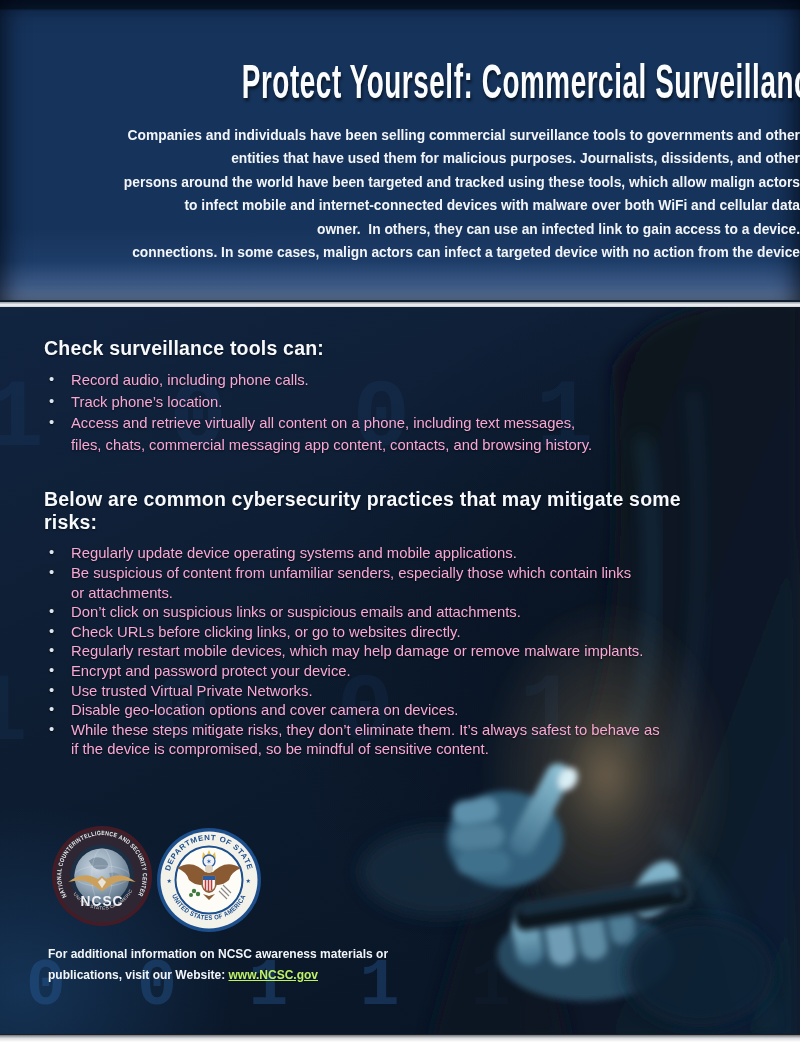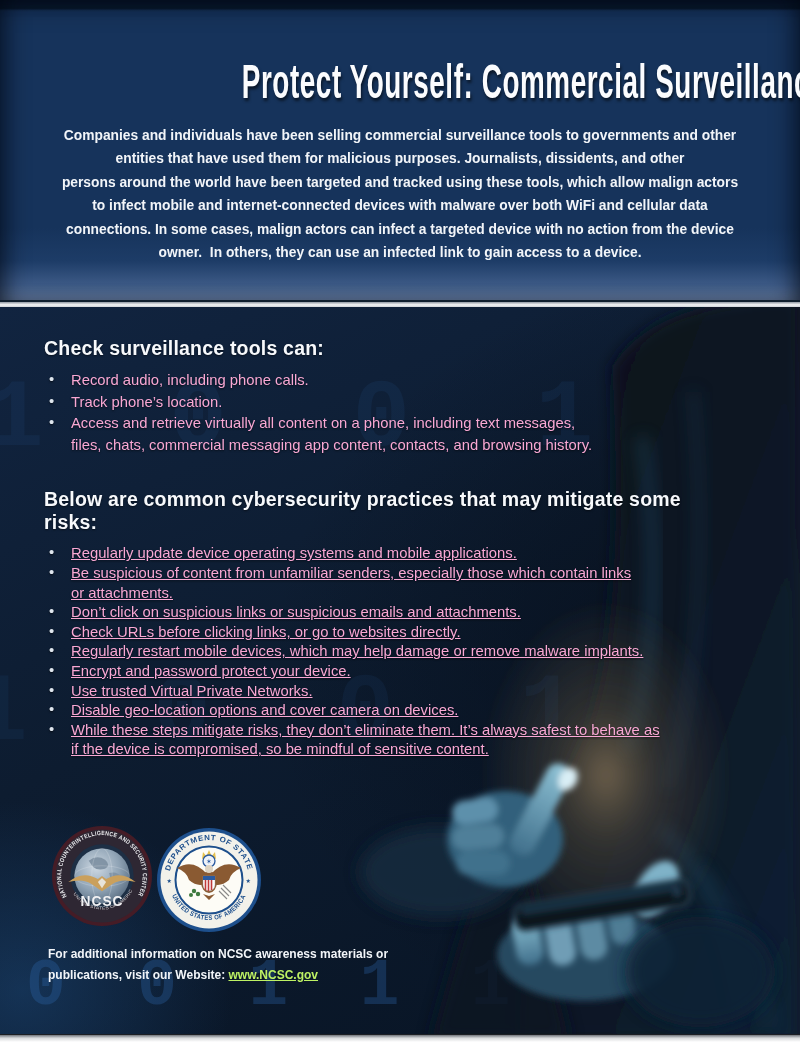--- a/index.html
+++ b/index.html
@@ -25,21 +25,21 @@
     box-sizing:border-box; border-top:2px solid #101f2e;
     background:linear-gradient(180deg,#9099a3 0%,#f4f5f6 55%,#ced3d8 100%);
   }
   .title-row { position:absolute; top:54px; left:0; width:800px; text-align:center; z-index:4; }
   .title {
     display:inline-block; white-space:nowrap;
     font-size:48px; font-weight:700; letter-spacing:1px; color:#fbfcfe;
     transform:scaleX(.58); transform-origin:50% 50%;
     text-shadow:2px 3px 4px rgba(0,0,0,.55);
   }
-  .intro { position:absolute; top:124px; left:0; width:800px; text-align:center; z-index:4;
+  .intro { position:absolute; top:124px; left:0; width:800px; text-align:right; z-index:4;
     color:#f2f5f9; font-weight:700; font-size:13.8px; line-height:23.4px; }
   .intro-line { white-space:pre-wrap; }
 
   
   .body-bg {
     position:absolute; top:307px; left:0; width:752px; height:735px; overflow:hidden; z-index:0;
     background:
       radial-gradient(ellipse 300px 270px at 3% 93%, rgba(36,92,152,.38), rgba(36,92,152,0) 70%),
       radial-gradient(ellipse 620px 520px at 100% 50%, rgba(6,14,26,.85), rgba(6,14,26,0) 78%),
       linear-gradient(155deg,#112440 0%, #0d1c30 45%, #081424 100%);
@@ -58,21 +58,21 @@
   .content { position:absolute; left:44px; top:337px; width:680px; z-index:5; color:#f3f6fa; }
   .sec-heading { margin:0; font-size:19.5px; font-weight:700; letter-spacing:.2px; color:#f7f9fc;
     text-shadow:0 1px 2px rgba(0,0,0,.5); }
   .sec-heading.second { margin-top:32px; }
   ul.blist { list-style:none; margin:10px 0 0 0; padding:0; }
   ul.blist li {
     position:relative; padding-left:27px; font-size:14.8px; color:#f9a8d4;
     white-space:pre-wrap; text-shadow:0 1px 2px rgba(0,0,0,.6);
   }
   ul.list1 li { line-height:21.6px; }
-  ul.list2 li { line-height:19.6px;text-decoration:underline; }
+  ul.list2 li { line-height:19.6px; }
   ul.blist li::before { content:"\2022"; position:absolute; left:5px; top:-1px; color:#dfe6ee; }
 
   
   .seal { position:absolute; z-index:6; }
   .seal-ncsc  { left:52px;  top:826px; width:100px; height:100px; }
   .seal-state { left:157px; top:828px; width:104px; height:104px; }
 
   
   .footer { position:absolute; left:48px; top:944px; z-index:6;
     font-size:12px; font-weight:700; line-height:21px; color:#f2f5f9; }
@@ -91,22 +91,22 @@
 
   <div class="header"></div>
   <div class="title-row">
     <span class="title">Protect Yourself: Commercial Surveillance Tools</span>
   </div>
   <div class="intro">
     <div class="intro-line">Companies and individuals have been selling commercial surveillance tools to governments and other</div>
     <div class="intro-line">entities that have used them for malicious purposes. Journalists, dissidents, and other</div>
     <div class="intro-line">persons around the world have been targeted and tracked using these tools, which allow malign actors</div>
     <div class="intro-line">to infect mobile and internet-connected devices with malware over both WiFi and cellular data</div>
+    <div class="intro-line">owner.  In others, they can use an infected link to gain access to a device.</div>
     <div class="intro-line">connections. In some cases, malign actors can infect a targeted device with no action from the device</div>
-    <div class="intro-line">owner.  In others, they can use an infected link to gain access to a device.</div>
   </div>
   <div class="divider"></div>
 
   <div class="body-bg">
     <div class="bin bin1">1 0 0 1</div>
     <div class="bin bin2">1 0 0 1 1</div>
     <div class="bin bin3">0 0 1 1 1 0 0</div>
   </div>
 
   <svg class="figure-svg" viewBox="0 0 800 735" aria-hidden="true">

